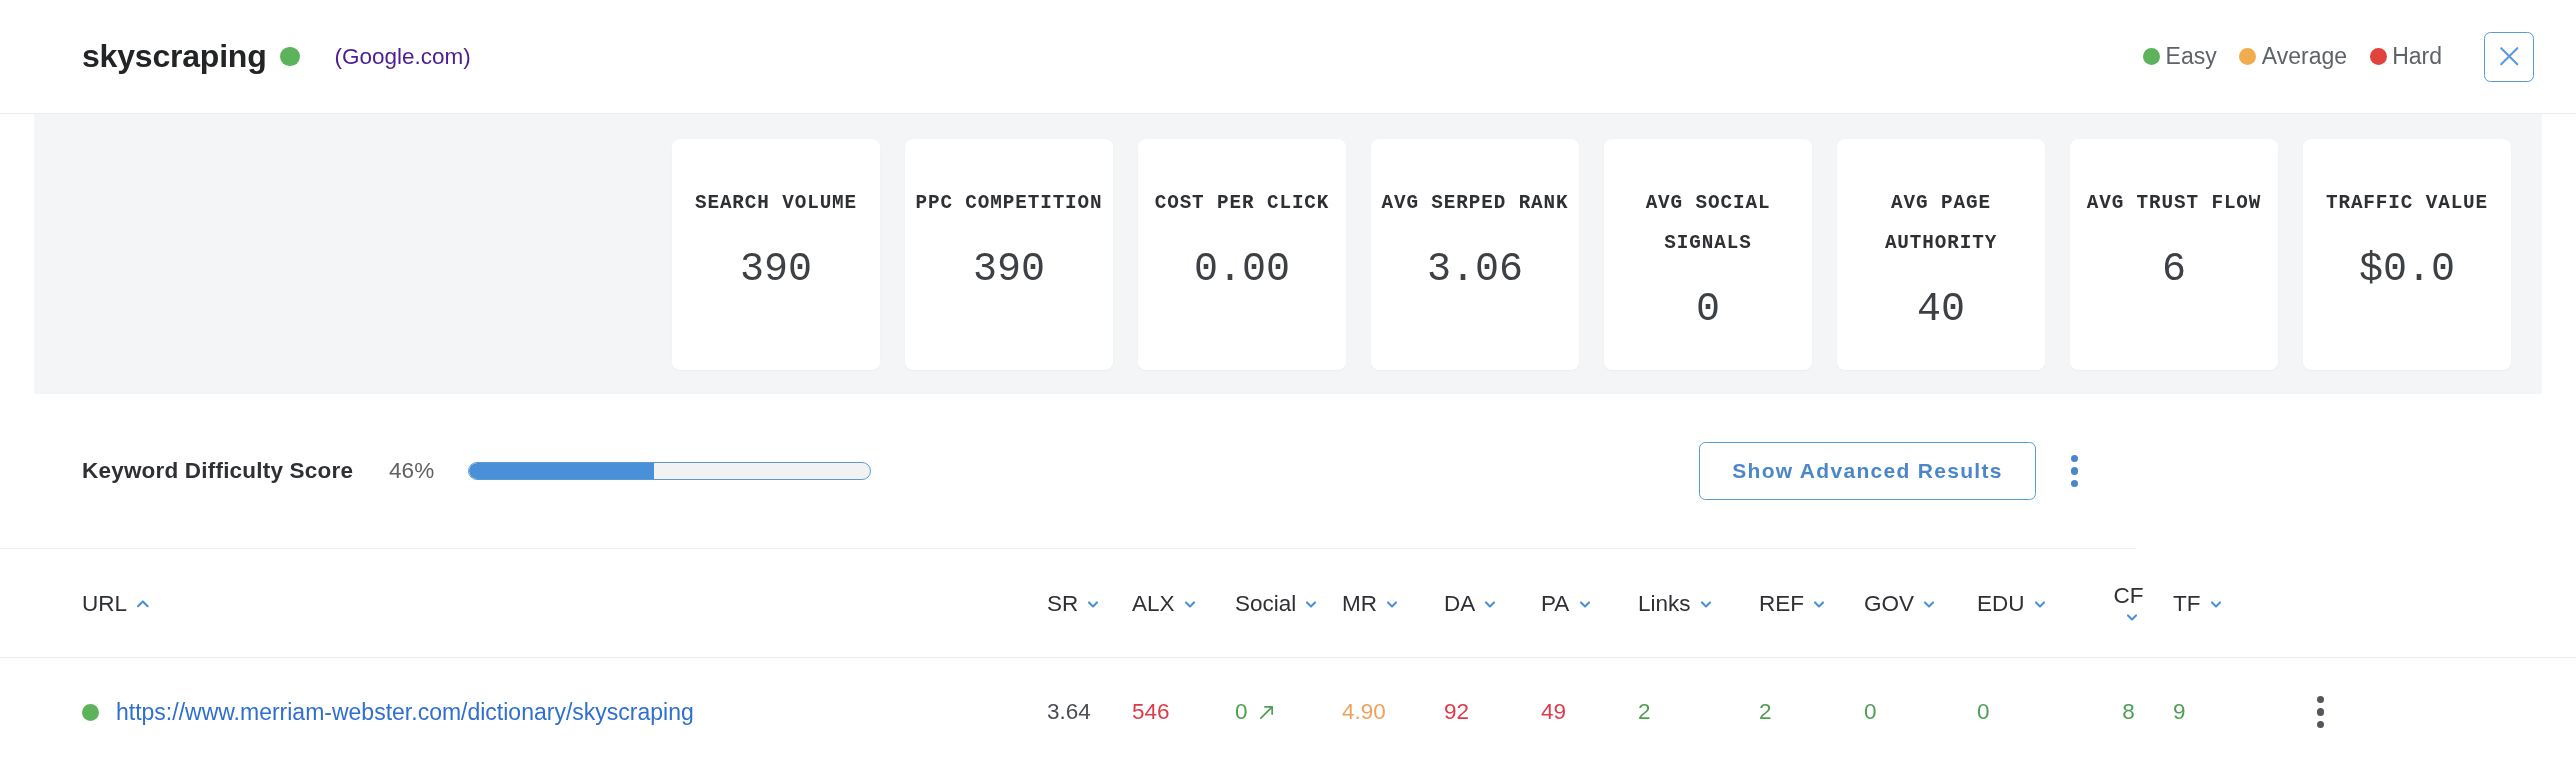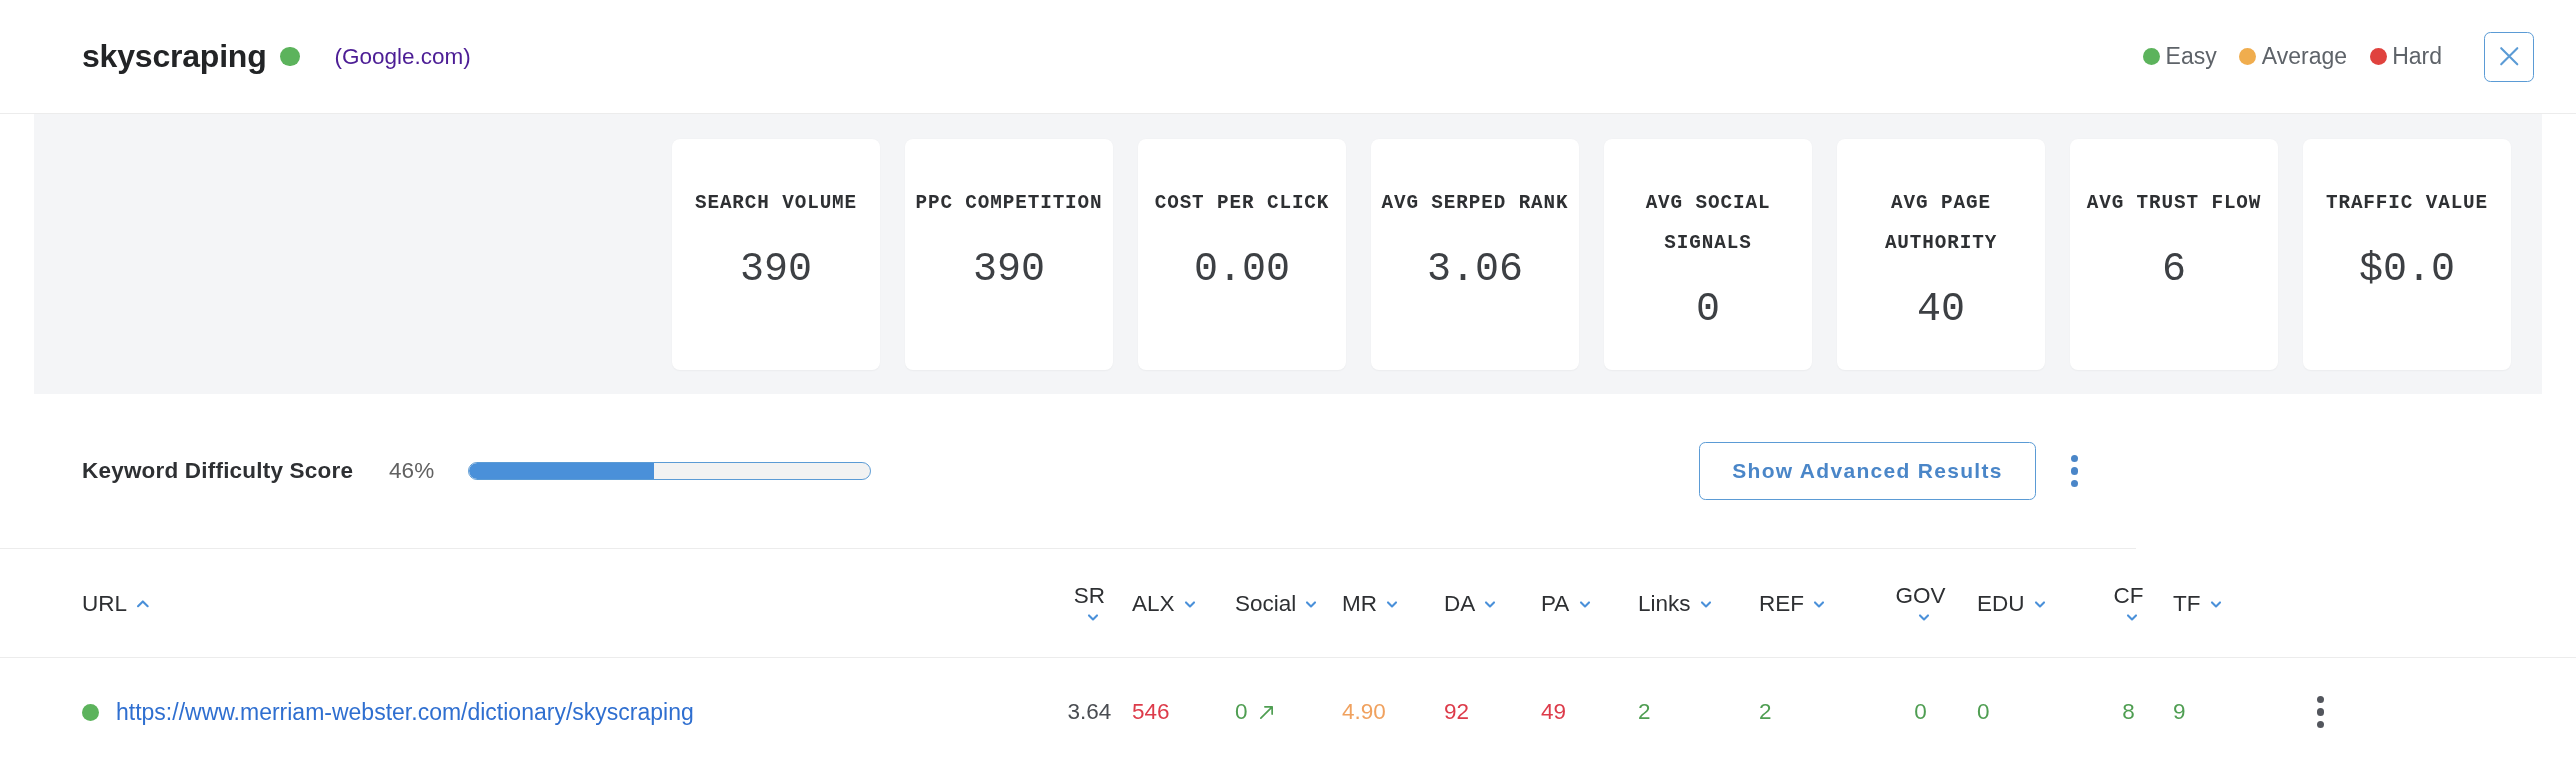--- a/index.html
+++ b/index.html
@@ -111,29 +111,29 @@
   .trow.data { height: 109px; border-top: 0.8px solid #ececec; }
 
   .c-url { width: 1047px; display: flex; align-items: center; padding-left: 82px; }
   .hcell {
     display: flex; align-items: center; justify-content: flex-start;
     font-size: 22.5px; color: #2e3033; font-weight: 400;
   }
   .hcell .chev { margin-left: 7.2px; display: inline-flex; }
   .dcell { font-size: 22.5px; font-weight: 400; display:flex; align-items:center; }
 
-  .w-sr    { width: 85px; flex-direction: column; }
+  .w-sr    { width: 85px; }
   .w-alx   { width: 103px; }
   .w-social{ width: 107px; }
   .w-mr    { width: 102px; }
   .w-da    { width: 97px; }
   .w-pa    { width: 97px; }
   .w-links { width: 121px; }
   .w-ref   { width: 105px; }
-  .w-gov   { width: 113px; flex-direction: column; }
+  .w-gov   { width: 113px; }
   .w-edu   { width: 107px; }
   .w-cf    { width: 89px; flex-direction: column; }
   .w-tf    { width: 89px; }
   .w-menu  { width: 129px; display:flex; justify-content:flex-start; padding-left: 39px; }
 
   .row-dot { width: 17px; height: 17px; border-radius: 50%; background: #5cb35c; flex: 0 0 auto; }
   .row-link {
     margin-left: 17px; font-size: 23px; color: #2f6fd0; text-decoration: none;
     cursor: pointer;
   }

